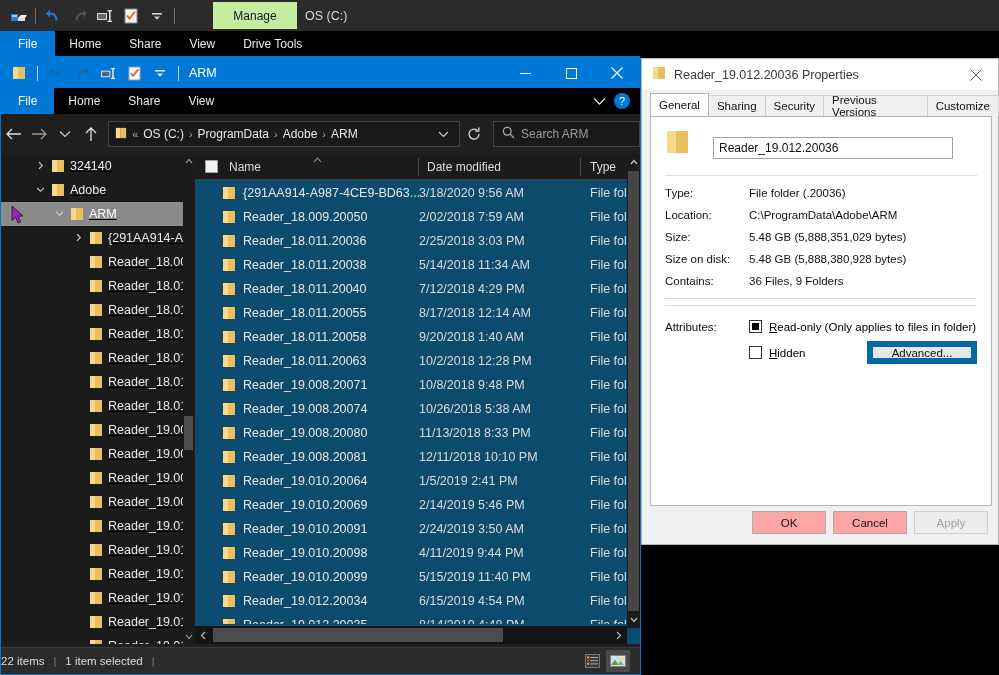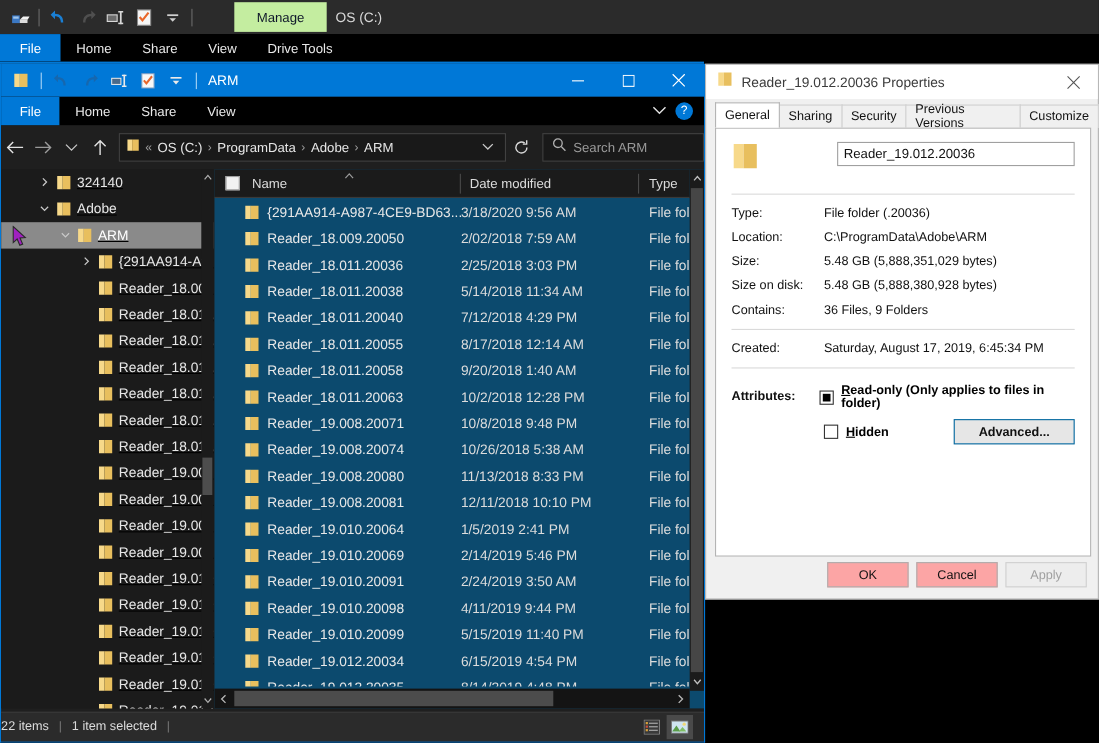--- a/index.html
+++ b/index.html
@@ -99,32 +99,32 @@
            border:1px solid #b4b4b4; }
   .dlg-title { height:31px; background:#fff; display:flex; align-items:center; position:relative; }
   .dlg-title-txt { font-size:12.5px; color:#3b3b3b; margin-left:8px; }
   .dlg-close { position:absolute; right:0; top:0; width:45px; height:31px; display:flex; align-items:center; justify-content:center; }
   .tabstrip { position:relative; height:23px; margin:3px 0 0 8px; display:flex; align-items:flex-end; }
   .dtab { height:21px; padding:0 8px; font-size:11.5px; color:#111; display:flex; align-items:center;
           border:1px solid #d0d0d0; border-bottom:none; background:#f0f0f0; margin-right:-1px; }
   .dtab.active { background:#fff; height:23px; border-color:#b4b4b4; position:relative; z-index:3; }
   .tabpage { position:absolute; left:8px; top:57px; width:342px; height:390px; background:#fff;
              border:1px solid #b4b4b4; }
-  .name-row { display:flex; align-items:flex-start; padding:12px 14px 10px 14px;gap:48px; }
+  .name-row { display:flex; align-items:flex-end; padding:12px 14px 10px 14px; }
   .name-input { margin-left:22px; width:240px; height:22px; border:1px solid #a0a0a0; background:#fff;
                 font-size:12px; color:#111; padding:0 5px; display:flex; align-items:center; }
   .hr { height:1px; background:#dadada; margin:6px 14px; }
   .prow { display:flex; padding:5px 14px; font-size:11.5px; color:#111; }
   .plabel { width:84px; color:#111; }
   .pvalue { color:#111; }
-  .attr-row { display:flex; padding:4px 14px; font-size:11.5px; align-items:center;font-weight:bold; }
+  .attr-row { display:flex; padding:4px 14px; font-size:11.5px; align-items:center; }
   .chk { width:13px; height:13px; border:1px solid #333; background:#fff; display:inline-flex;
          align-items:center; justify-content:center; margin-right:7px; flex:none; }
   .chk .sq { width:7px; height:7px; background:#000; }
-  .adv-btn { margin-left:auto; width:110px; height:23px; background:#e6e6e6; border:1px solid #0369a1;
+  .adv-btn { margin-left:auto; width:110px; height:23px; background:#e6e6e6; border:6px solid #0369a1;
              font-size:11.5px; color:#111; display:flex; align-items:center; justify-content:center; }
   .dlg-btns { position:absolute; right:10px; bottom:10px; display:flex; gap:7px; }
   .dbtn { width:74px; height:23px; background:#fca5a5; border:1px solid #adadad; font-size:11.5px;
           color:#111; display:flex; align-items:center; justify-content:center; }
   .dbtn.disabled { color:#a0a0a0; border-color:#cfcfcf; background:#ededed; }
   u { text-decoration:underline; }
 
   
   #cursor { position:absolute; left:11px; top:205px; width:14px; height:20px; }
 </style>
@@ -893,24 +893,20 @@
     <div class="prow">
       <span class="plabel">Size on disk:</span>
       <span class="pvalue">5.48 GB (5,888,380,928 bytes)</span>
     </div>
     <div class="prow">
       <span class="plabel">Contains:</span>
       <span class="pvalue">36 Files, 9 Folders</span>
     </div>
 
     <div class="hr"></div>
-    <div class="prow">
-      <span class="plabel">Created:</span>
-      <span class="pvalue">Saturday, August 17, 2019, 6:45:34 PM</span>
-    </div>
     <div class="hr"></div>
 
     <div class="attr-row" style="padding-top:8px">
       <span class="plabel">Attributes:</span>
       <span class="chk">
           <span class="sq"></span>
         </span>
       <span><u>R</u><span id="ro-rest">ead-only (Only applies to files in folder)</span></span>
     </div>
     <div class="attr-row">

